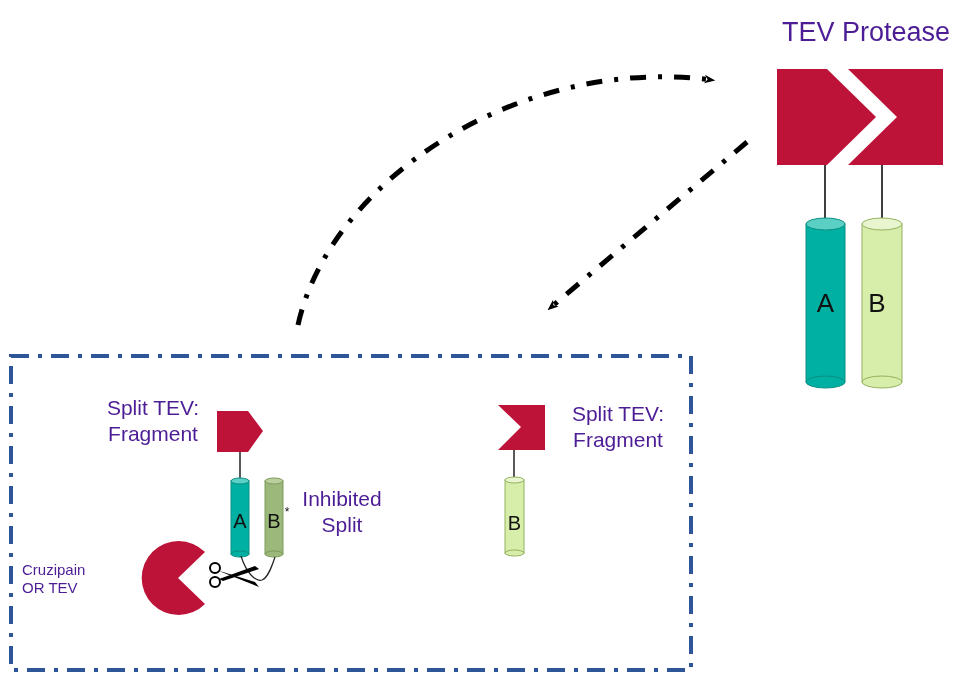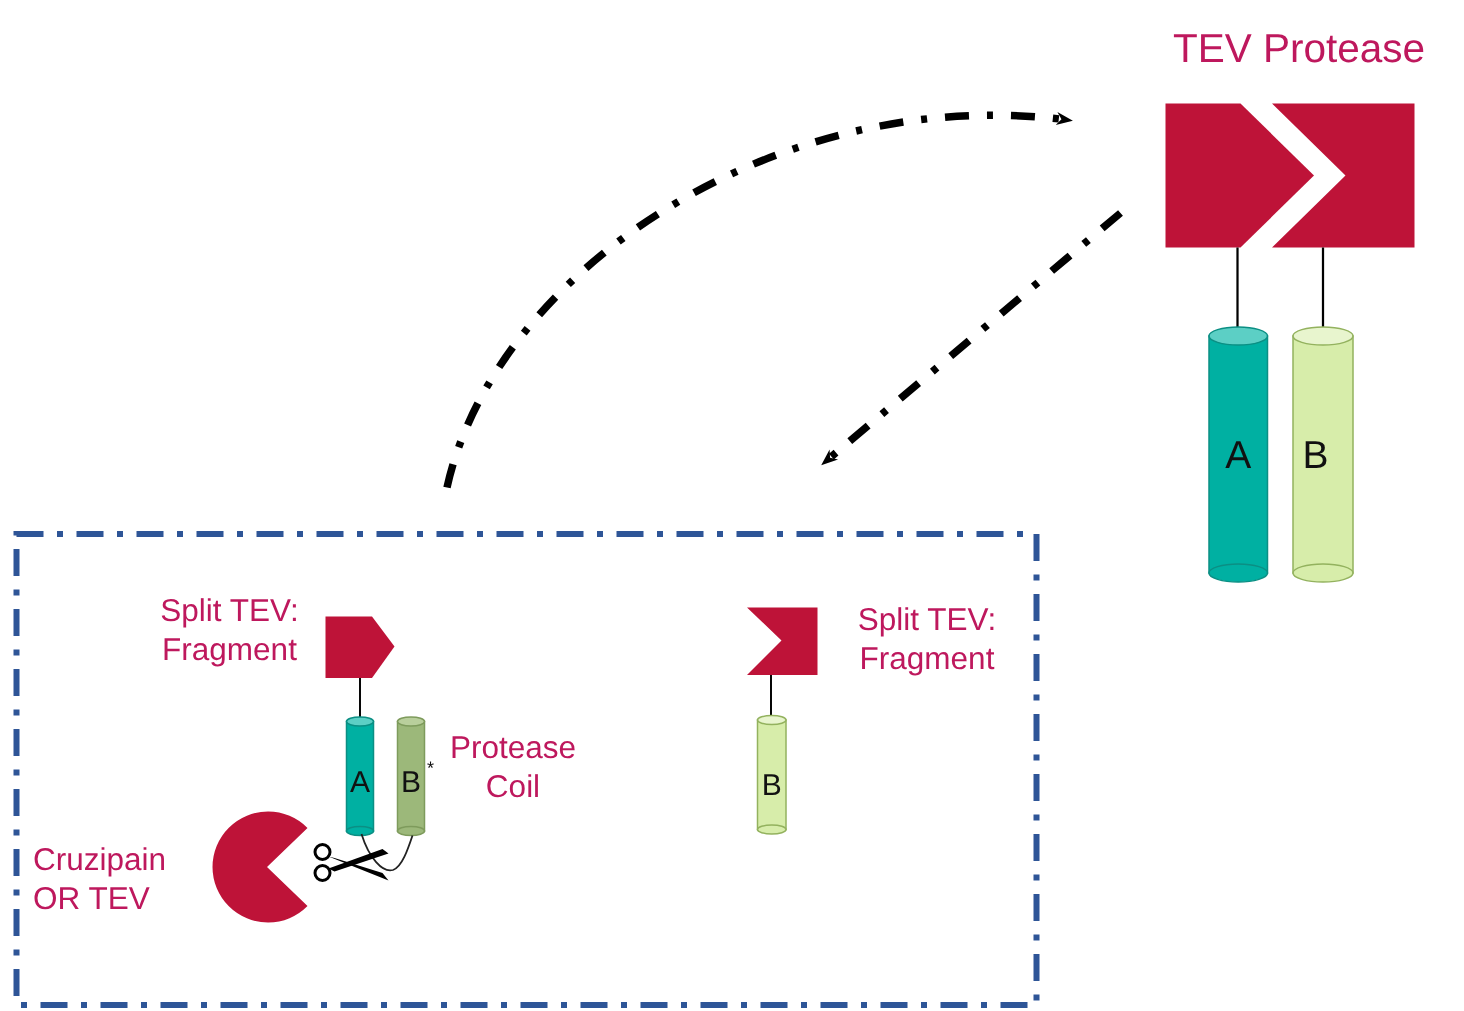--- a/index.html
+++ b/index.html
@@ -1,26 +1,26 @@
 <!DOCTYPE html>
 <html><head>
 <meta charset="utf-8">
 <style>
   html, body { margin: 0; padding: 0; background: #ffffff; }
   body { width: 976px; height: 674px; position: relative; overflow: hidden;
          font-family: "Liberation Sans", "DejaVu Sans", sans-serif; color: #111; }
   #canvas { position: absolute; left: 0; top: 0; width: 976px; height: 674px; }
   .lbl { position: absolute; font-family: "Liberation Sans", "DejaVu Sans", sans-serif;
-         color: #be185d; text-align: center; line-height: 1.22; white-space: nowrap; }
+         color: #4c1d95; text-align: center; line-height: 1.22; white-space: nowrap; }
   .lbl span { display: block; }
   .title { font-size: 27px; left: 756px; top: 16px; width: 220px; text-align: center; }
   .label-n { font-size: 21px; left: 88px; top: 395px; width: 130px; }
   .label-c { font-size: 21px; left: 553px; top: 401px; width: 130px; }
   .label-coil { font-size: 21px; left: 282px; top: 486px; width: 120px; }
-  .label-cruz { font-size: 21px; left: 22px; top: 561px; width: 100px; text-align: left; }
+  .label-cruz { font-size: 15px; left: 22px; top: 561px; width: 100px; text-align: left; }
   .cyl-letter { font-family: "Liberation Sans", "DejaVu Sans", sans-serif; fill: #111; }
 </style>
 </head>
 <body>
 
 <svg id="canvas" viewBox="0 0 976 674" xmlns="http://www.w3.org/2000/svg">
   <defs>
     <marker id="arrowhead" viewBox="0 0 20 20" refX="14" refY="10" markerWidth="11" markerHeight="11" orient="auto" markerUnits="userSpaceOnUse">
       <path d="M0,2 L20,10 L0,18 L6,10 Z" fill="#000"></path>
     </marker>
@@ -95,22 +95,22 @@
 </svg>
 
 <div class="lbl title">TEV Protease</div>
 
 <div class="lbl label-n">
   <span>Split TEV:</span>
   <span>Fragment</span>
 </div>
 
 <div class="lbl label-coil">
-  <span>Protease</span>
-  <span>Coil</span>
+  <span>Inhibited</span>
+  <span>Split</span>
 </div>
 
 <div class="lbl label-c">
   <span>Split TEV:</span>
   <span>Fragment</span>
 </div>
 
 <div class="lbl label-cruz">
   <span>Cruzipain</span>
   <span>OR TEV</span>

